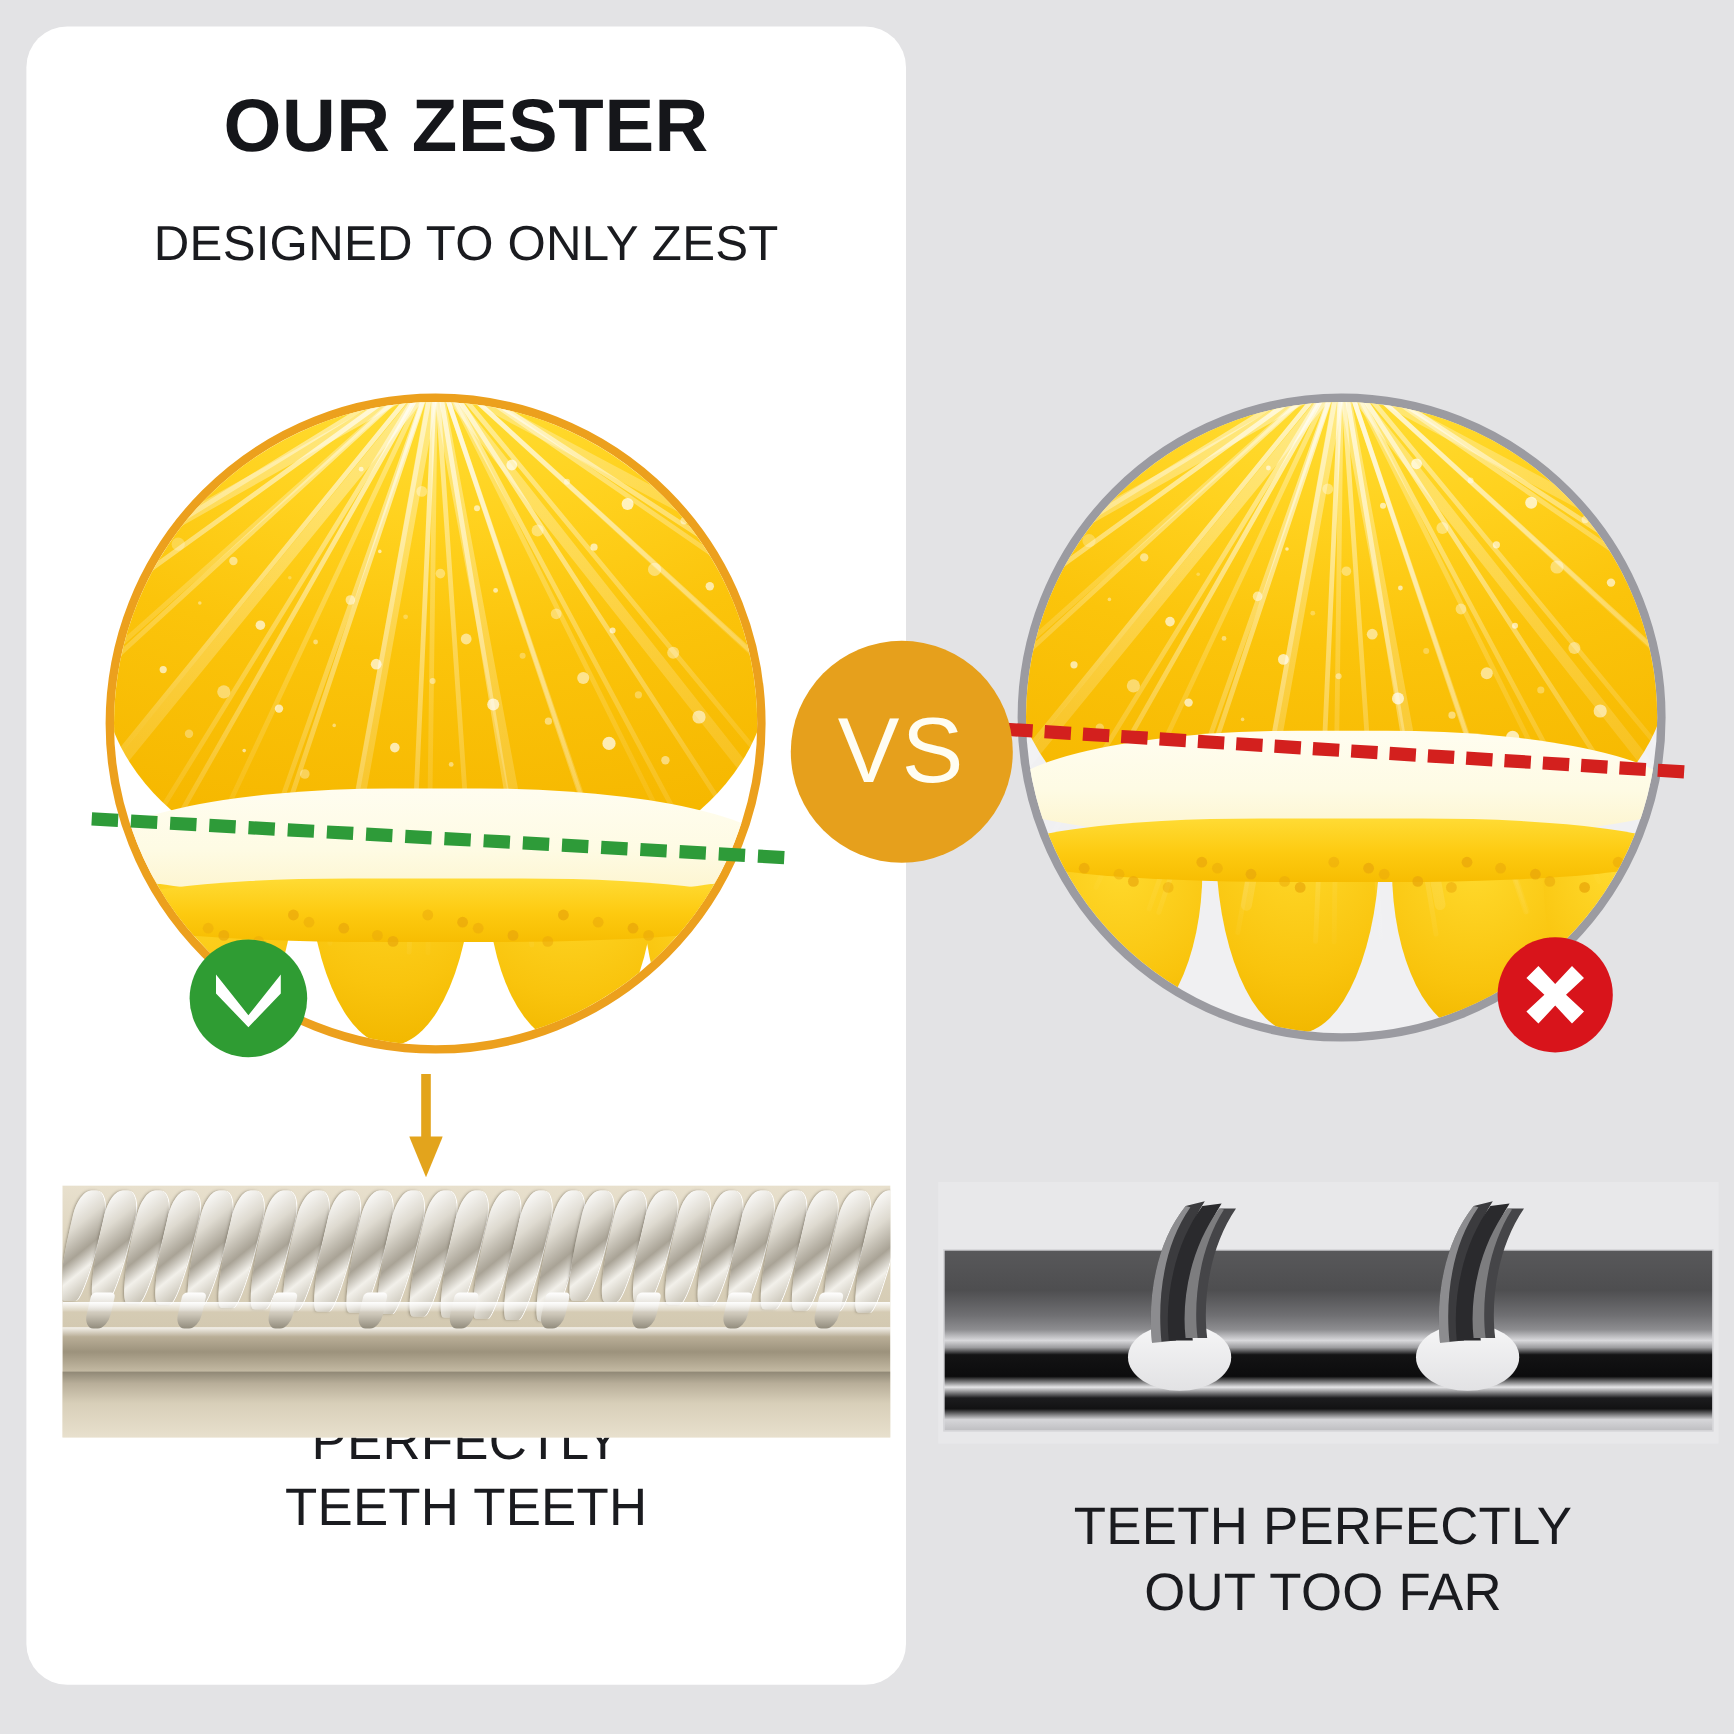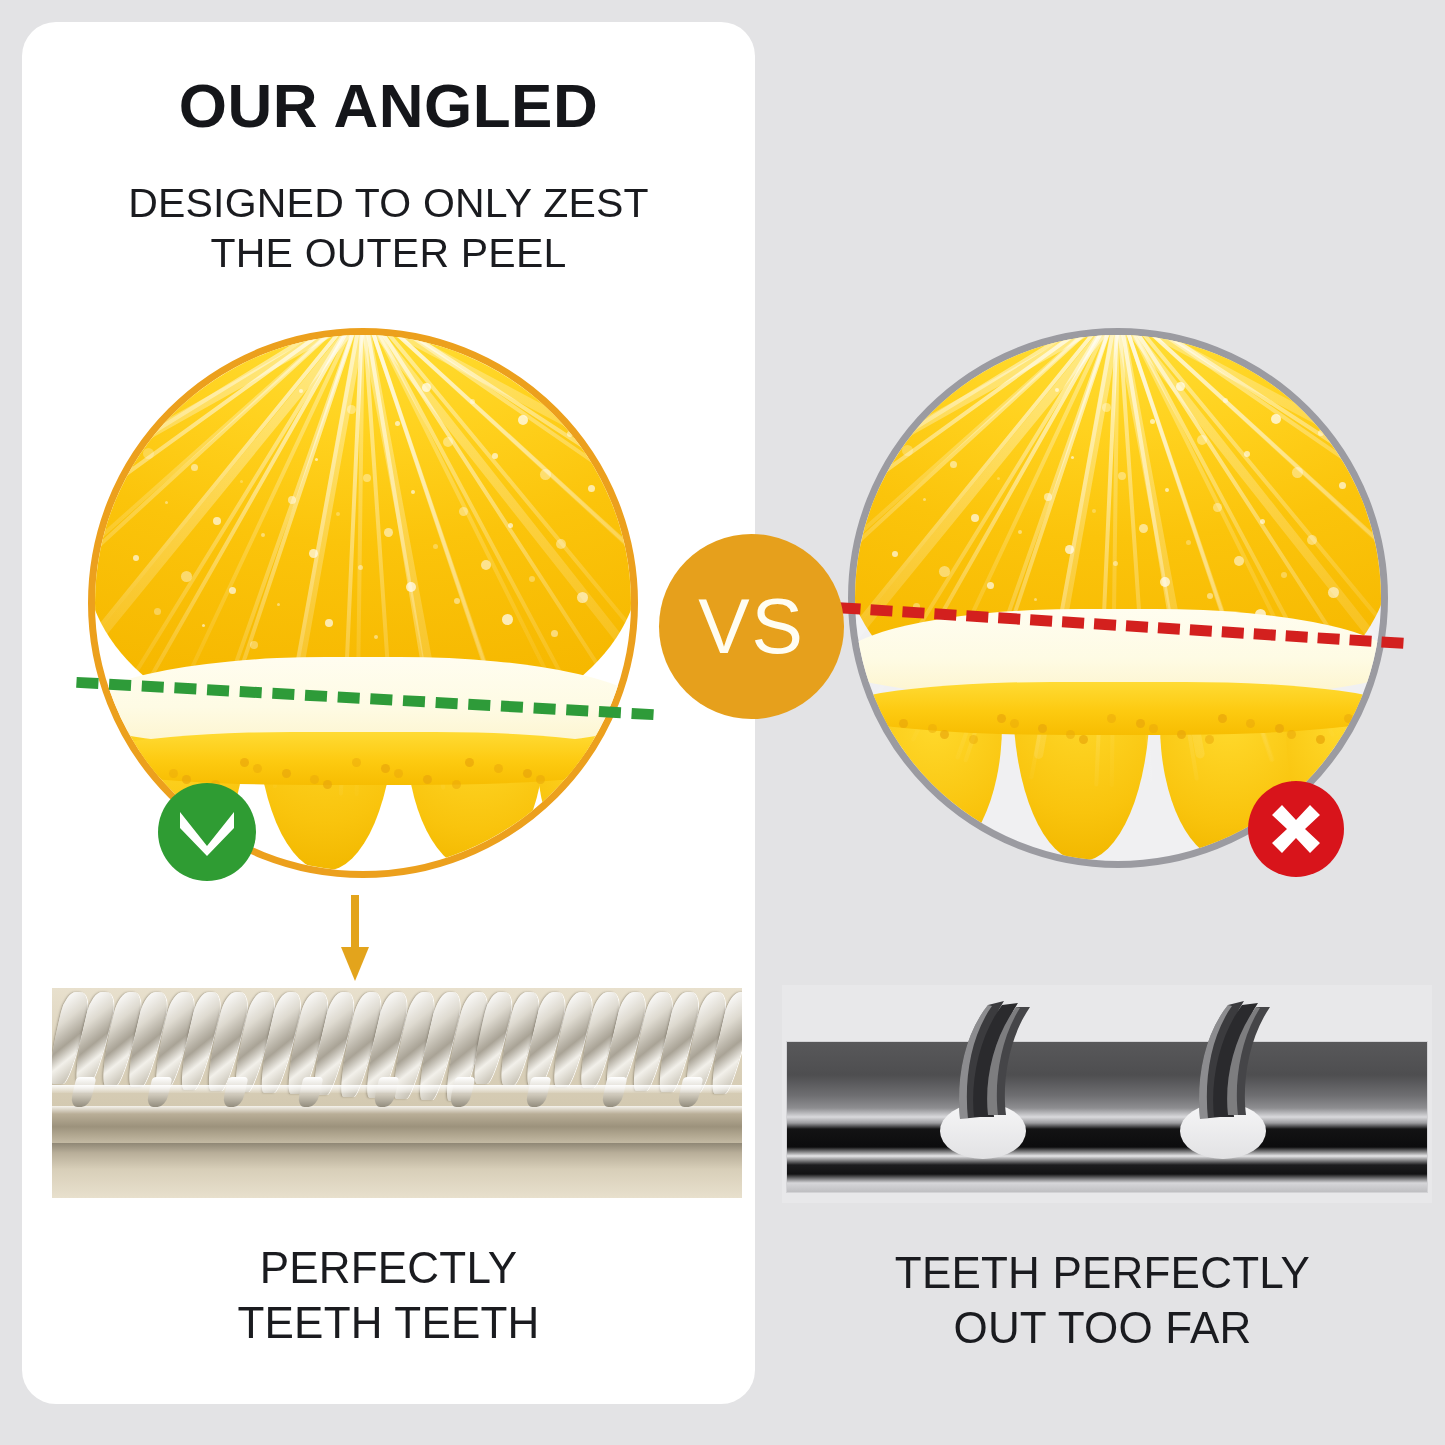--- a/index.html
+++ b/index.html
@@ -39,21 +39,21 @@
     letter-spacing:.2px;
   }
   .left-sub{top:178px;}
   .right-sub{top:178px;}
 
   .caption{
     position:absolute;width:100%;text-align:center;
     color:#1a1b1f;font-weight:400;font-size:44px;line-height:1.25;
     letter-spacing:.2px;
   }
-  .left-cap{top:1240px;}
+  .left-cap{top:1174px;}
   .right-cap{top:1245px;}
 
   
   .lemon-wrap{position:absolute;border-radius:50%;overflow:visible;}
   .lemon-left{left:88px;top:328px;width:550px;height:550px;}
   .lemon-right{left:848px;top:328px;width:540px;height:540px;}
 
   .lemon-ring{
     position:absolute;inset:0;border-radius:50%;
     box-sizing:border-box;background:#ffffff;
@@ -205,25 +205,24 @@
 </style>
 </head>
 <body style="background: rgb(227, 227, 229);">
 
 <div id="stage">
 
   <div class="left-card" style="background: rgb(255, 255, 255);"></div>
 
   <div class="col col-left">
 
-    <div class="headline left-headline">OUR ANGLED</div>
+    <div class="headline left-headline">OUR ZESTER</div>
 
     <div class="subhead left-sub">
       <div>DESIGNED TO ONLY ZEST</div>
-      <div>THE OUTER PEEL</div>
     </div>
 
     <div class="caption left-cap">
       <div>PERFECTLY</div>
       <div>TEETH TEETH</div>
     </div>
   </div>
 
   <div class="lemon-wrap lemon-left">
     <div class="lemon-ring" style="border-color: rgb(236, 160, 29);"></div>

